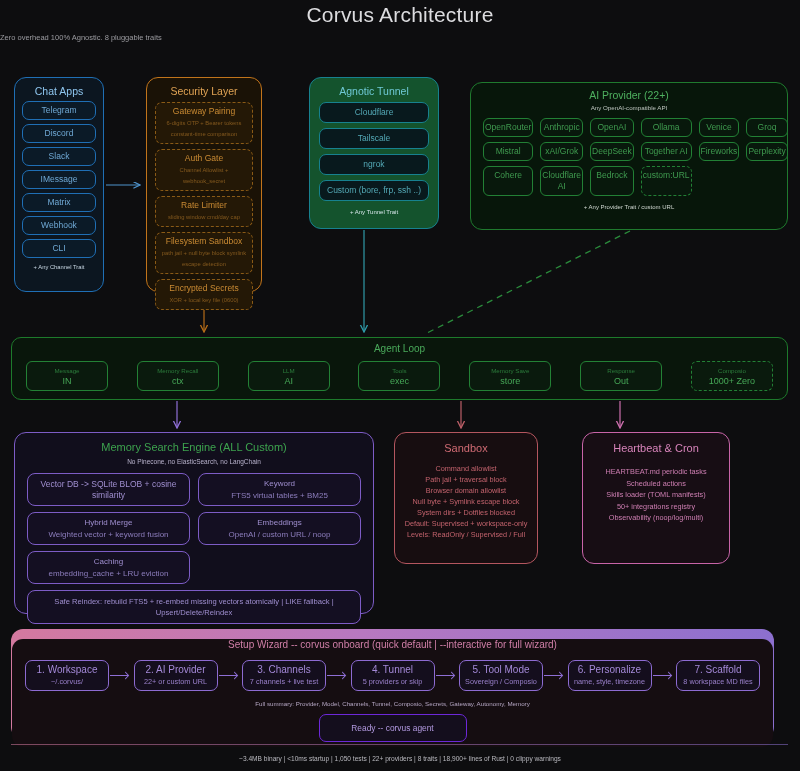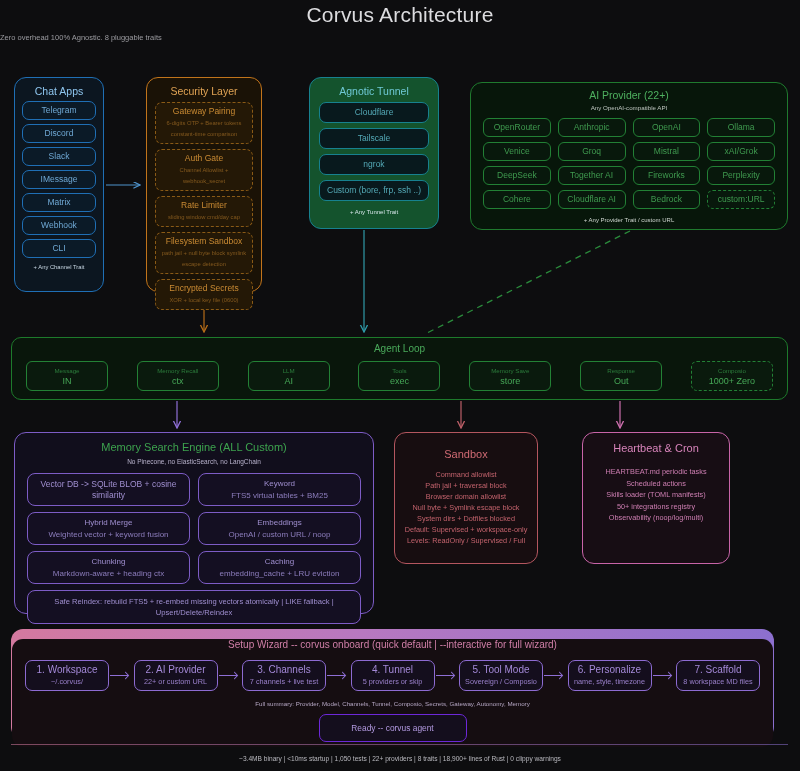--- a/index.html
+++ b/index.html
@@ -77,21 +77,21 @@
   #tunnel .foot-note { color:#d5e6e9; margin-top:8px; font-size:6px; }
 
   
   #provider {
     left: 470px; top: 82px; width: 318px; height: 148px;
     border-color: #1f7a2e; background: #07160a;
   }
   #provider .panel-title { color: #4eb05f; margin-top: 6px; font-size: 10.5px;}
   #provider .panel-sub { color: #bfc6c0; font-size: 6.2px; }
   #prov-grid {
-    display: grid; grid-template-columns: repeat(4, 1fr);
+    display: grid; grid-template-columns: repeat(6, 1fr);
     gap: 5px 7px; margin: 7px 12px 0 12px;
   }
   #prov-grid .chip {
     border-color: #228035; color: #3f9a4f; background: #08180c;
     padding: 3px 1px; font-size: 8.5px; border-radius: 6px;
   }
   #prov-grid .chip.dashed { border-style: dashed; }
   #provider .foot-note { color:#cfd6d0; margin-top:8px; font-size:6px; }
 
   
@@ -131,21 +131,21 @@
   #mem-grid .chip .c2 { font-size: 8px; color:#9585c8; margin-top: 1px; }
   #mem-grid .chip.single { display:flex; align-items:center; justify-content:center; }
   #mem-wide { margin: 6px 12px 0 12px; }
   #mem-wide .chip { font-size: 7.6px; line-height: 11px; padding: 5px 8px; }
 
   
   #sandbox {
     left: 394px; top: 432px; width: 144px; height: 132px;
     border-color: #b4565f; background: #170d10; border-radius: 12px;
   }
-  #sandbox .panel-title { color: #cf6a73; margin-top: 15px; font-size: 11px; }
+  #sandbox .panel-title { color: #cf6a73; margin-top: 9px; font-size: 11px; }
   .linelist { text-align:center; font-size: 7.3px; line-height: 11px; margin-top: 9px; }
   #sandbox .linelist { color: #c2626c; }
 
   
   #heartbeat {
     left: 550px; top: 432px; width: 148px; height: 132px;
     border-color: #c864a8; background: #170d14; border-radius: 12px; margin-left: 32px;
   }
   #heartbeat .panel-title { color: #d884bb; margin-top: 9px; font-size: 11px; }
   #heartbeat .linelist { color: #cf7fb3; line-height: 11.5px; margin-top: 12px; }
@@ -357,24 +357,20 @@
       </div>
       <div class="chip">
         <span class="c1">Hybrid Merge</span>
         <span class="c2">Weighted vector + keyword fusion</span>
       </div>
       <div class="chip">
         <span class="c1">Embeddings</span>
         <span class="c2">OpenAI / custom URL / noop</span>
       </div>
       <div class="chip">
-        <span class="c1">Chunking</span>
-        <span class="c2">Markdown-aware + heading ctx</span>
-      </div>
-      <div class="chip">
         <span class="c1">Caching</span>
         <span class="c2">embedding_cache + LRU eviction</span>
       </div>
     </div>
     <div id="mem-wide">
       <div class="chip">Safe Reindex: rebuild FTS5 + re-embed missing vectors atomically | LIKE fallback | Upsert/Delete/Reindex</div>
     </div>
   </div>
 
   <div class="panel" id="sandbox">

